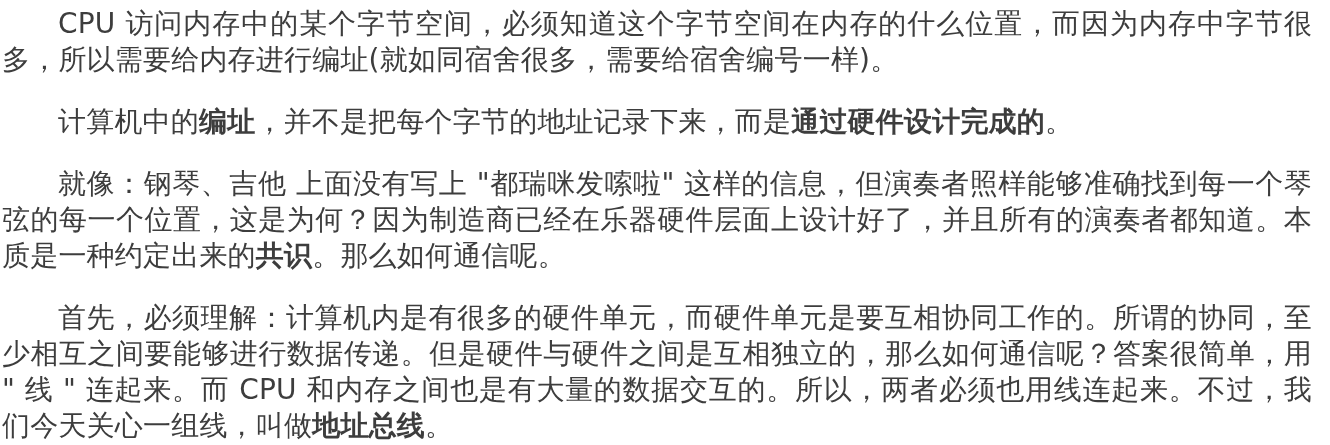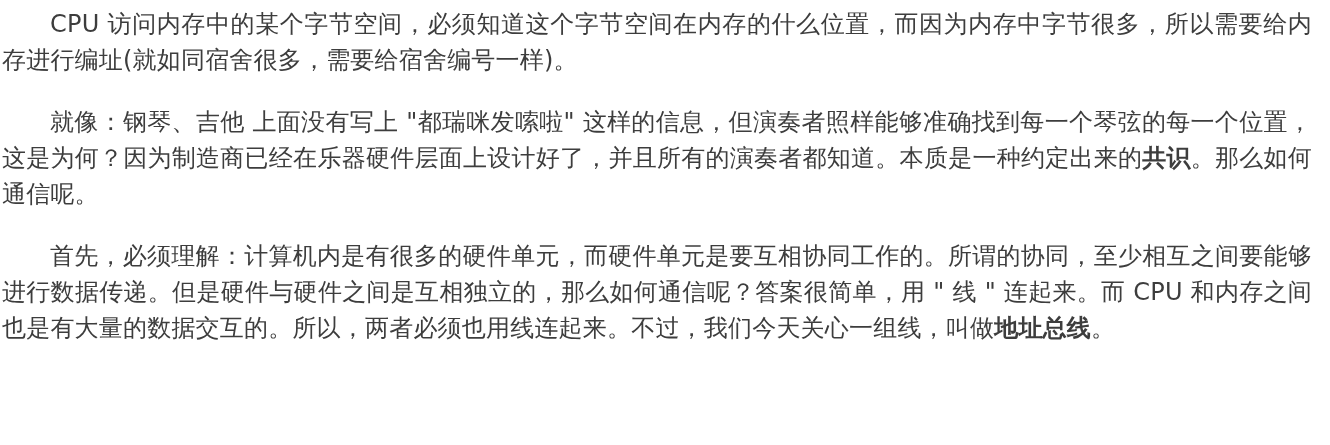--- a/index.html
+++ b/index.html
@@ -12,21 +12,21 @@
     overflow: hidden;
     background: var(--page-bg, #ffffff);
     font-family: "DejaVu Sans", "Liberation Sans", sans-serif;
   }
   .doc {
     box-sizing: border-box;
     width: 1330px;
     height: 445px;
     padding: 6px 18px 0 2px;
     color: var(--text-color, #3d3d3d);
-    font-size: 24px;
+    font-size: 28px;
     line-height: 36px;
     text-align: justify;
     letter-spacing: 0.2px;
   }
   .doc p {
     margin: 0 0 26px 0;
     text-indent: 2em;
   }
   .doc p:last-child {
     margin-bottom: 12px;
@@ -36,15 +36,16 @@
   }
   .seg.bold {
     font-weight: 700;
   }
 </style>
 </head>
 <body>
 
 <main class="doc">
     <p><span class="seg">CPU 访问内存中的某个字节空间，必须知道这个字节空间在内存的什么位置，而因为内存中字节很多，所以需要给内存进行编址(就如同宿舍很多，需要给宿舍编号一样)。</span></p>
+    <p><span class="seg">计算机中的</span><span class="seg bold">编址</span><span class="seg">，并不是把每个字节的地址记录下来，而是</span><span class="seg bold">通过硬件设计完成的</span><span class="seg">。</span></p>
     <p><span class="seg">就像：钢琴、吉他 上面没有写上 "都瑞咪发嗦啦" 这样的信息，但演奏者照样能够准确找到每一个琴弦的每一个位置，这是为何？因为制造商已经在乐器硬件层面上设计好了，并且所有的演奏者都知道。本质是一种约定出来的</span><span class="seg bold">共识</span><span class="seg">。那么如何通信呢。</span></p>
     <p><span class="seg">首先，必须理解：计算机内是有很多的硬件单元，而硬件单元是要互相协同工作的。所谓的协同，至少相互之间要能够进行数据传递。但是硬件与硬件之间是互相独立的，那么如何通信呢？答案很简单，用 " 线 " 连起来。而 CPU 和内存之间也是有大量的数据交互的。所以，两者必须也用线连起来。不过，我们今天关心一组线，叫做</span><span class="seg bold">地址总线</span><span class="seg">。</span></p>
   </main>
 
 </body></html>

